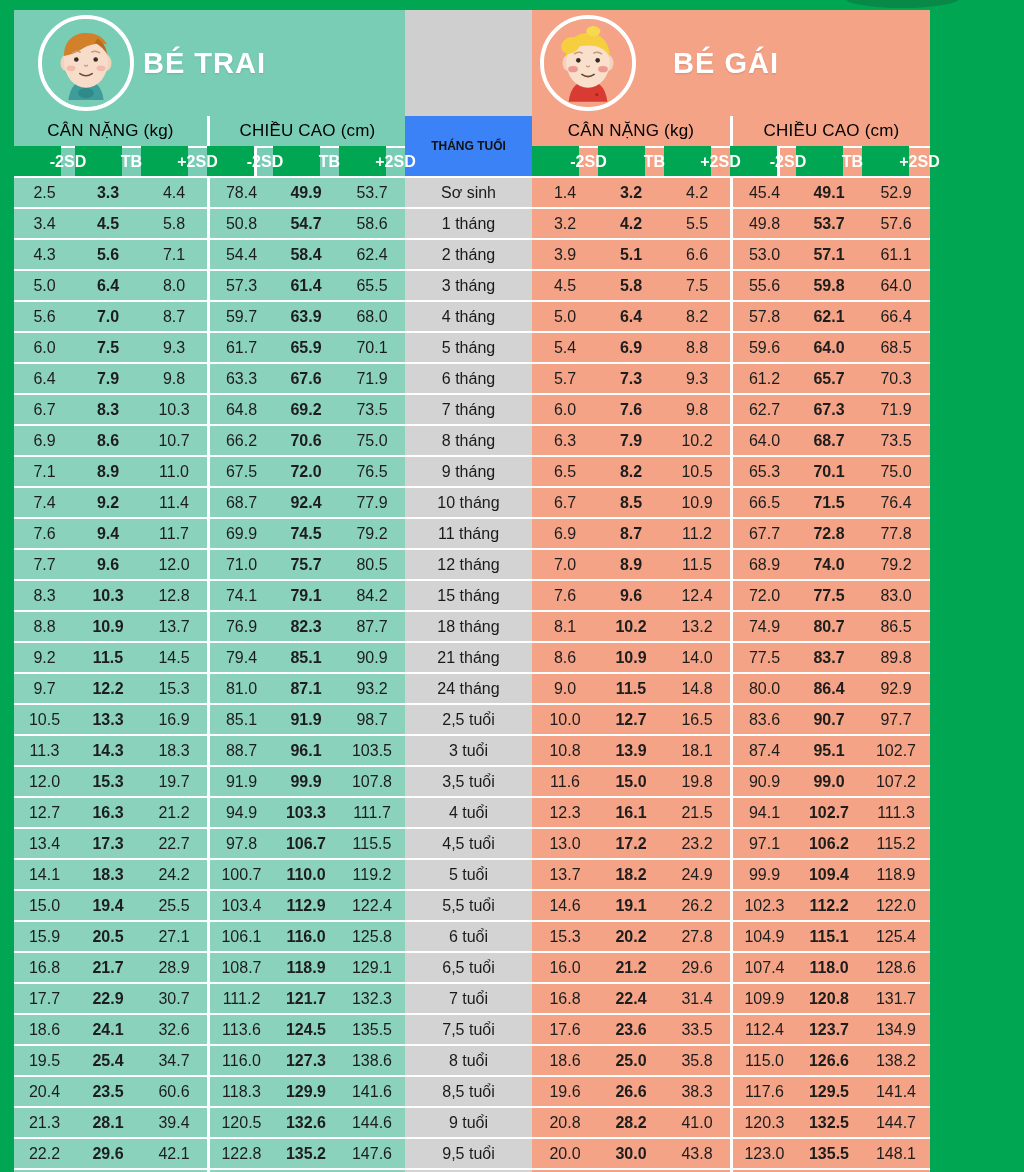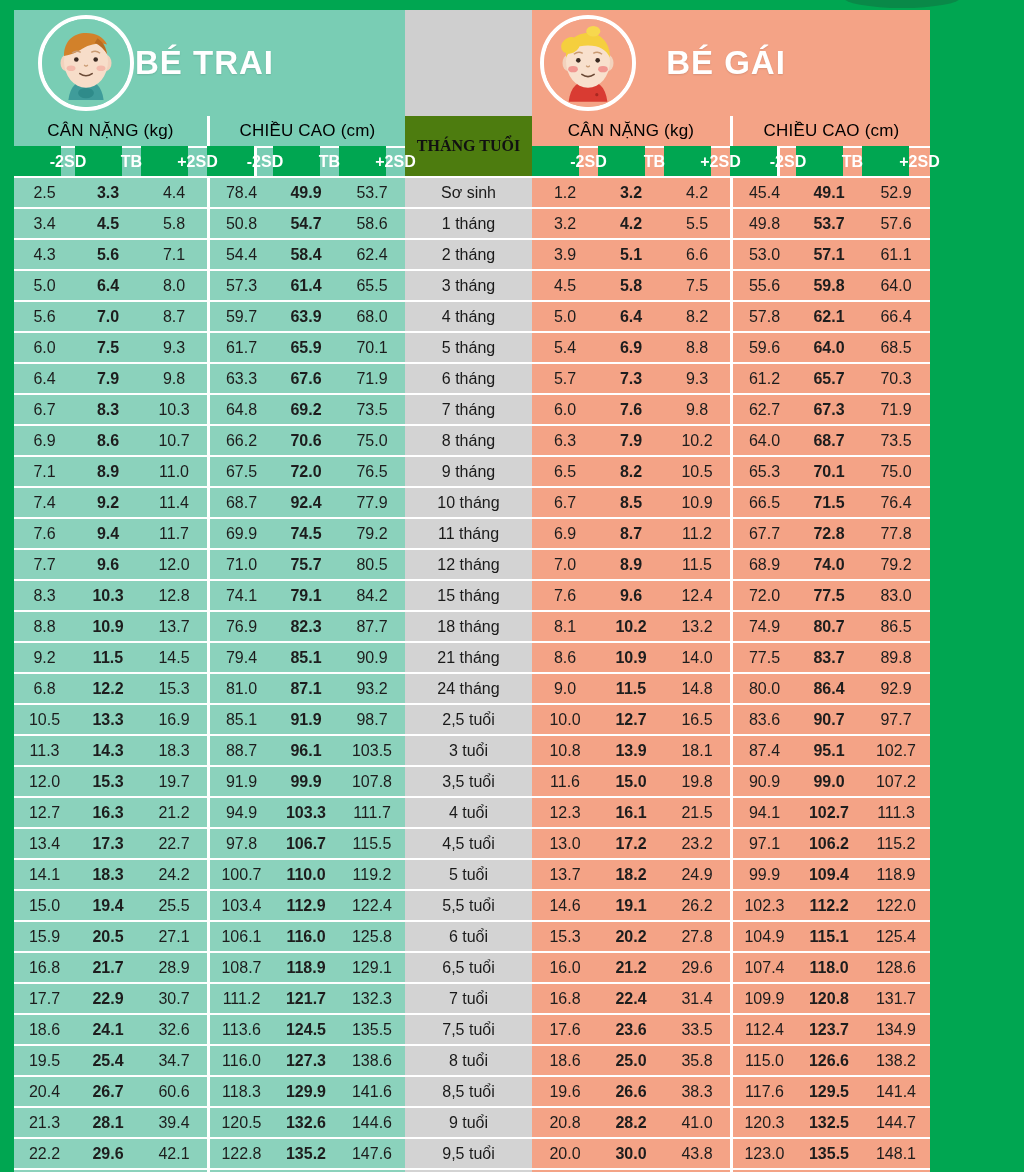--- a/index.html
+++ b/index.html
@@ -49,21 +49,21 @@
   }
   .banner.boy  { grid-column: 1 / 7;  background: #79cdb4; }
   .banner.mid  { grid-column: 7 / 8;  background: #cfcfcf; }
   .banner.girl { grid-column: 8 / 14; background: #f4a386; }
 
   .banner-title {
     flex: 1;
     text-align: center;
     color: #ffffff;
     font-weight: bold;
-    font-size: 33px;
+    font-size: 29px;
     letter-spacing: 1px;
     text-shadow: 0 1px 2px rgba(0,0,0,.12);
     padding-right: 10px;
   }
 
   
   .avatar {
     position: absolute;
     top: 50%;
     transform: translateY(-50%);
@@ -87,23 +87,23 @@
   .metric.o  { background: #f4a386; }
   .metric.bw { grid-column: 1 / 4; }
   .metric.bh { grid-column: 4 / 7; border-left: 3px solid #ffffff; }
   .metric.gw { grid-column: 8 / 11; }
   .metric.gh { grid-column: 11 / 14; border-left: 3px solid #ffffff; }
 
   
   .age-head {
     grid-column: 7 / 8;
     grid-row: 2 / 4;
-    background: #4d7c0f;
+    background: #3b82f6;
     display: flex; align-items: center; justify-content: center;
-    color: #111; font-weight: bold; font-size: 16px; font-family: Liberation Serif, serif;
+    color: #111; font-weight: bold; font-size: 12px;
   }
 
   
   .sd {
     height: 30px;
     display: flex; align-items: center; justify-content: center;
     color: #ffffff; font-weight: bold; font-size: 16px;
     border-top: 2px solid #ffffff;
     margin-left: 47px;
   }
@@ -204,21 +204,21 @@
     <div class="sd o">TB</div>
     <div class="sd o">+2SD</div>
 
     <div class="cell g">2.5</div>
       <div class="cell g bold">3.3</div>
       <div class="cell g">4.4</div>
       <div class="cell g sep">78.4</div>
       <div class="cell g bold">49.9</div>
       <div class="cell g">53.7</div>
       <div class="cell m">Sơ sinh</div>
-      <div class="cell o">1.2</div>
+      <div class="cell o">1.4</div>
       <div class="cell o bold">3.2</div>
       <div class="cell o">4.2</div>
       <div class="cell o sep">45.4</div>
       <div class="cell o bold">49.1</div>
       <div class="cell o">52.9</div>
       <div class="cell g">3.4</div>
       <div class="cell g bold">4.5</div>
       <div class="cell g">5.8</div>
       <div class="cell g sep">50.8</div>
       <div class="cell g bold">54.7</div>
@@ -405,21 +405,21 @@
       <div class="cell g sep">79.4</div>
       <div class="cell g bold">85.1</div>
       <div class="cell g">90.9</div>
       <div class="cell m">21 tháng</div>
       <div class="cell o">8.6</div>
       <div class="cell o bold">10.9</div>
       <div class="cell o">14.0</div>
       <div class="cell o sep">77.5</div>
       <div class="cell o bold">83.7</div>
       <div class="cell o">89.8</div>
-      <div class="cell g">6.8</div>
+      <div class="cell g">9.7</div>
       <div class="cell g bold">12.2</div>
       <div class="cell g">15.3</div>
       <div class="cell g sep">81.0</div>
       <div class="cell g bold">87.1</div>
       <div class="cell g">93.2</div>
       <div class="cell m">24 tháng</div>
       <div class="cell o">9.0</div>
       <div class="cell o bold">11.5</div>
       <div class="cell o">14.8</div>
       <div class="cell o sep">80.0</div>
@@ -575,21 +575,21 @@
       <div class="cell g bold">127.3</div>
       <div class="cell g">138.6</div>
       <div class="cell m">8 tuổi</div>
       <div class="cell o">18.6</div>
       <div class="cell o bold">25.0</div>
       <div class="cell o">35.8</div>
       <div class="cell o sep">115.0</div>
       <div class="cell o bold">126.6</div>
       <div class="cell o">138.2</div>
       <div class="cell g">20.4</div>
-      <div class="cell g bold">26.7</div>
+      <div class="cell g bold">23.5</div>
       <div class="cell g">60.6</div>
       <div class="cell g sep">118.3</div>
       <div class="cell g bold">129.9</div>
       <div class="cell g">141.6</div>
       <div class="cell m">8,5 tuổi</div>
       <div class="cell o">19.6</div>
       <div class="cell o bold">26.6</div>
       <div class="cell o">38.3</div>
       <div class="cell o sep">117.6</div>
       <div class="cell o bold">129.5</div>

